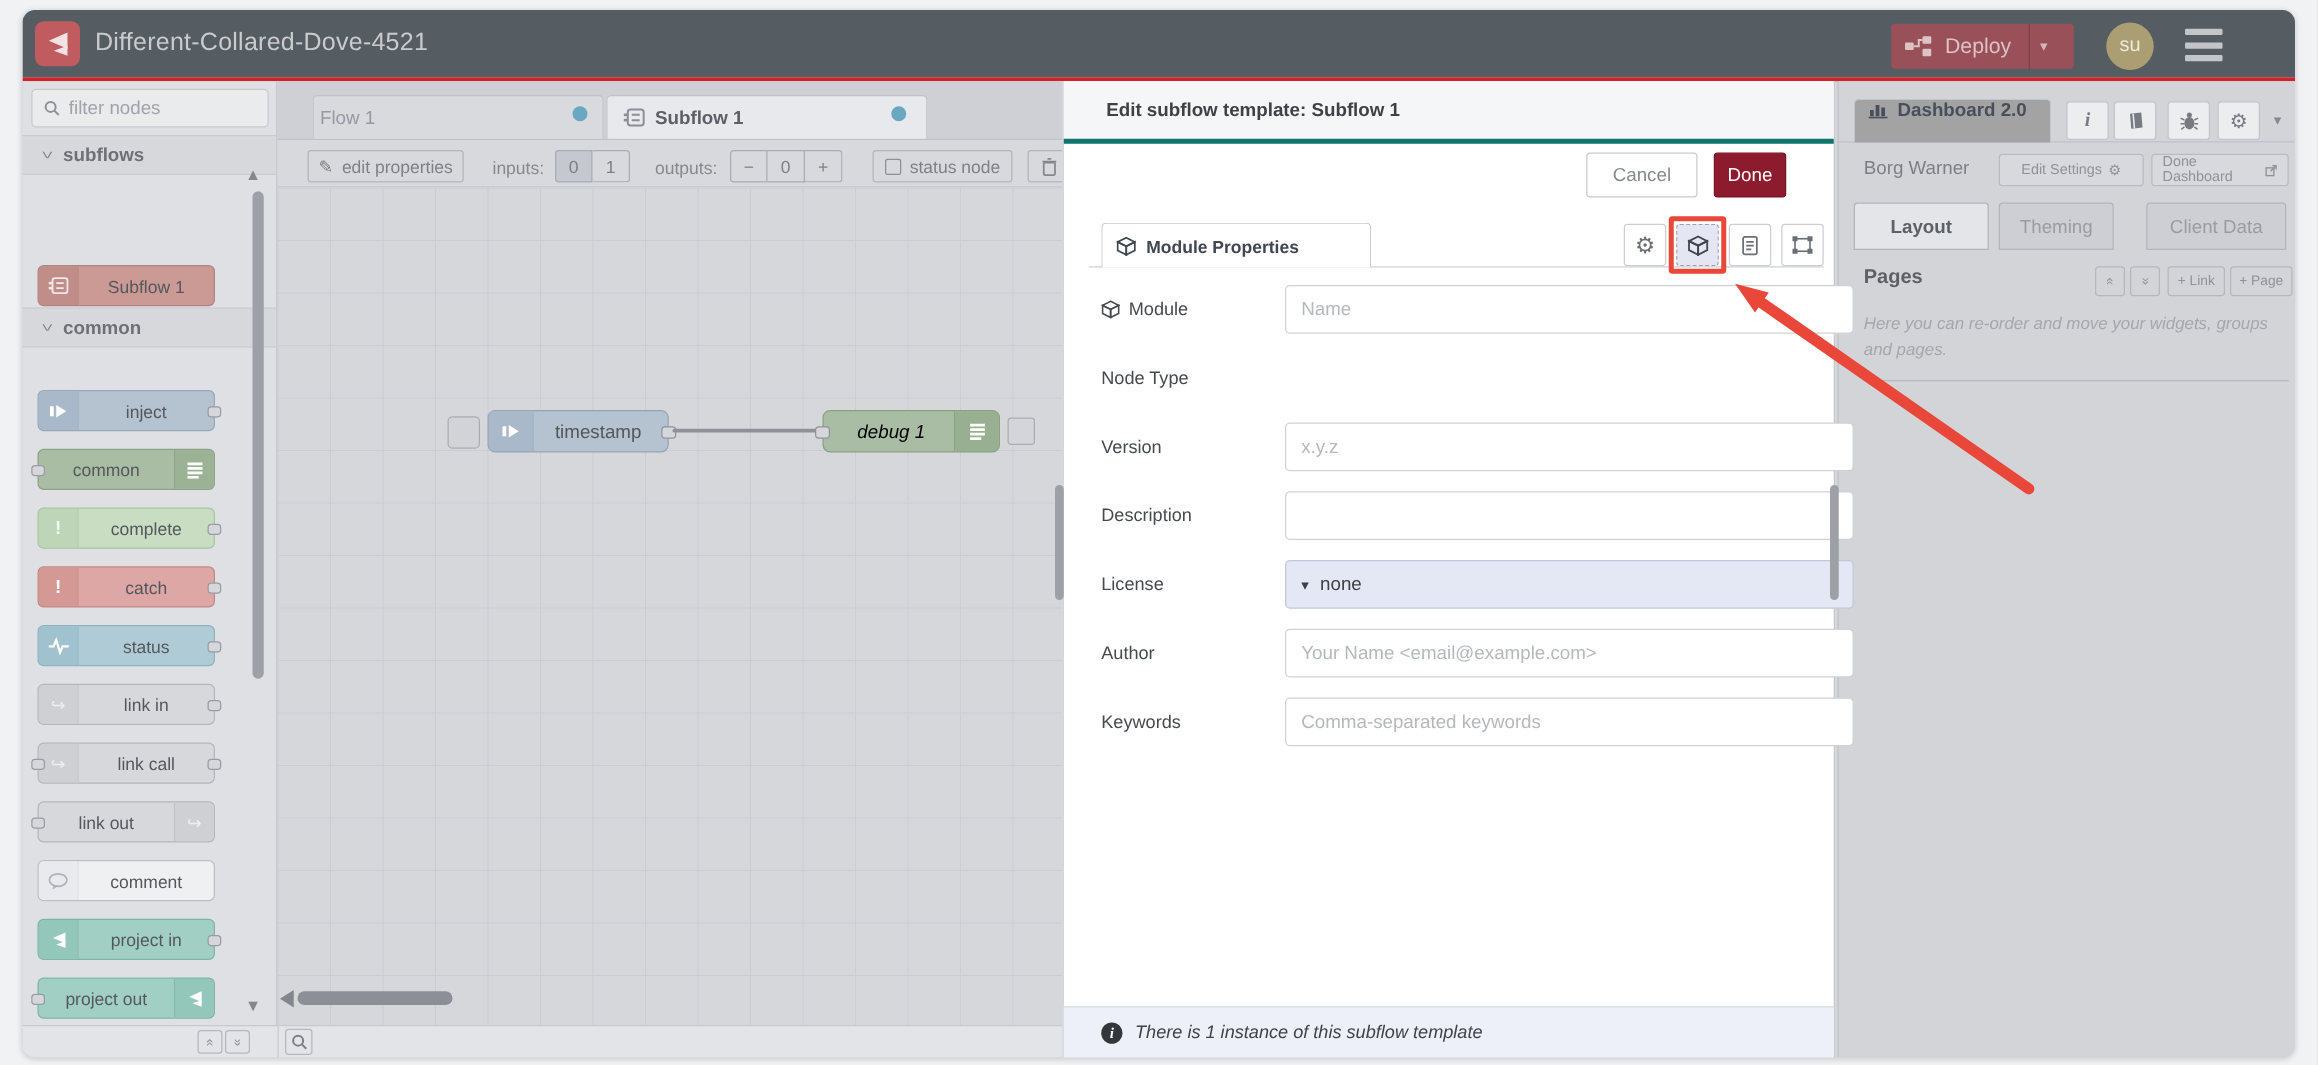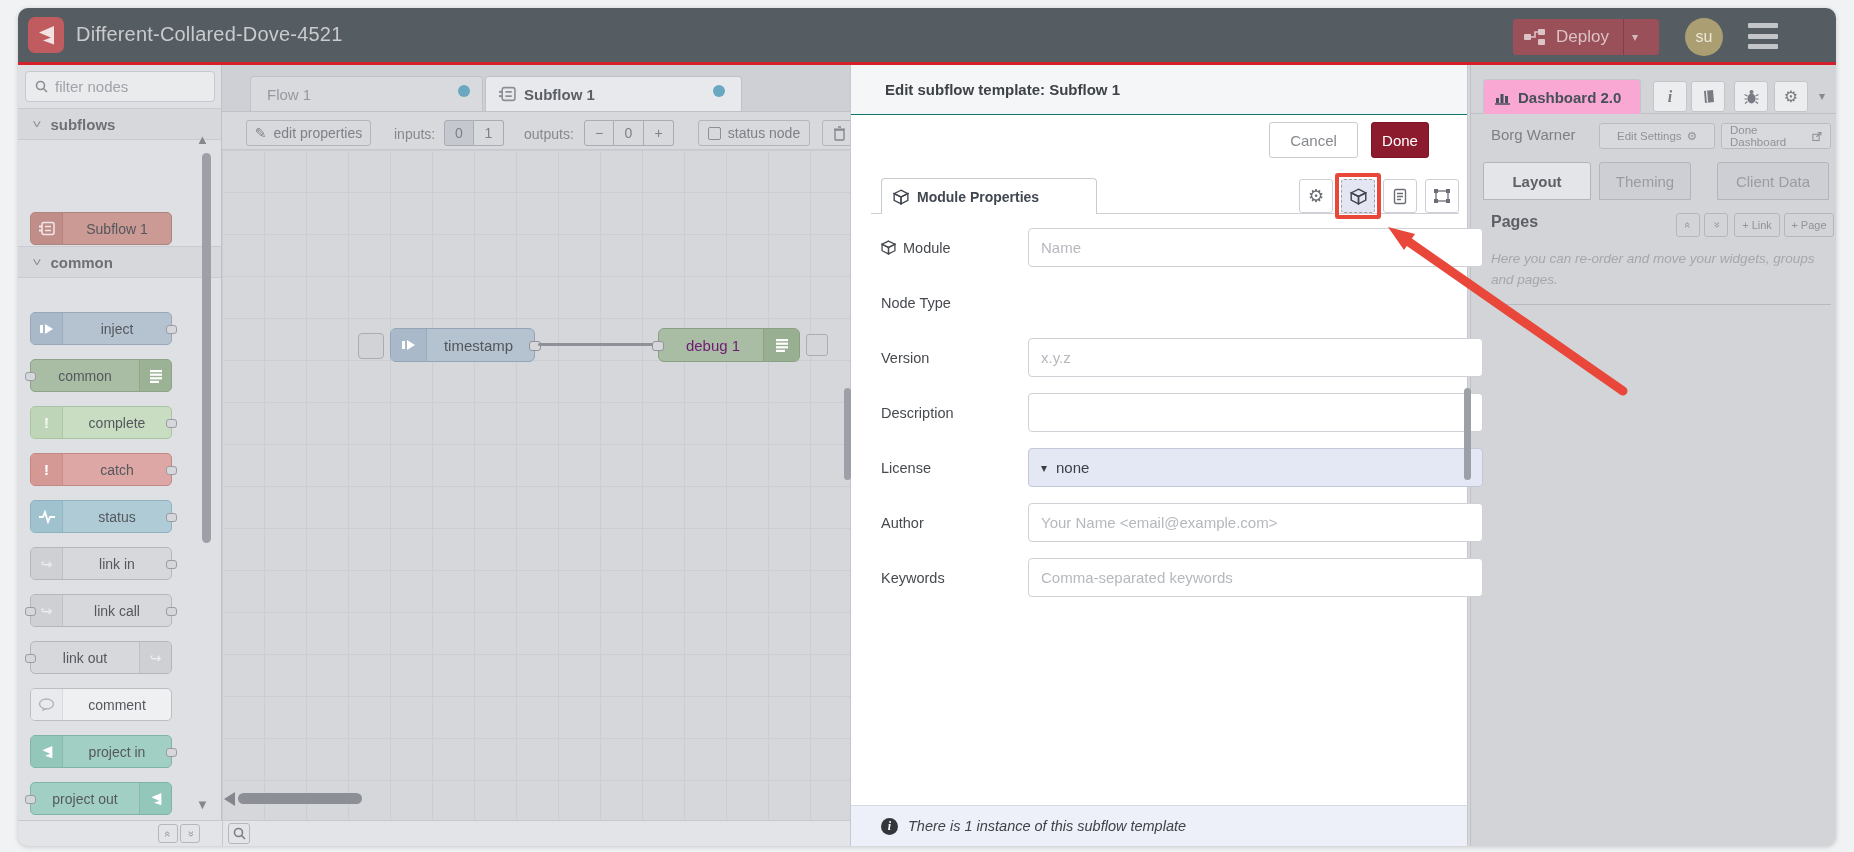--- a/index.html
+++ b/index.html
@@ -44,58 +44,58 @@
   .n-project{background:#a2cfc4;border-color:#7fb5a8}.n-project .psec{background:#93c7ba}
   .excl{color:#fff;font-weight:bold;font-size:15px}
   #pal-scroll-up{position:absolute;left:178px;top:67px;color:#84878d;font-size:13px}
   #pal-scroll-thumb{position:absolute;left:184px;top:88px;width:9px;height:390px;background:#9da0a6;border-radius:5px}
   #pal-scroll-down{position:absolute;left:178px;bottom:8px;color:#84878d;font-size:13px}
 
   
   #canvas{position:absolute;left:204px;top:57px;width:628px;bottom:26px;overflow:hidden;background:#d2d3d7}
   #tabbar{position:absolute;left:0;top:0;width:100%;height:47px;background:#cfd0d5;border-bottom:1px solid #bfc1c7}
   .wtab{position:absolute;bottom:0;height:35px;border:1px solid #c0c2c8;border-bottom:none;border-radius:4px 4px 0 0;display:flex;align-items:center;font-size:15px}
-  #tab-flow1{left:28px;width:233px;background:#d9dade;color:#9599a0;padding-left:16px}
+  #tab-flow1{left:28px;width:233px;background:#d9dade;color:#9599a0;padding-left:5px}
   #tab-subflow1{left:263px;width:257px;background:#e8e9ec;color:#5c6066;font-weight:bold;padding-left:12px}
   .tabdot{position:absolute;top:8px;width:12px;height:12px;border-radius:50%;background:#6aa8c2}
   #toolbar{position:absolute;left:0;top:47px;width:100%;height:38px;background:#d8d9dc;border-bottom:1px solid #c6c8cd;font-size:14px;color:#7d8187}
   .tbtn{position:absolute;top:8px;height:26px;border:1px solid #b3b5bb;border-radius:3px;display:flex;align-items:center;justify-content:center;color:#7d8187;background:transparent}
   .tlabel{position:absolute;top:14px;color:#85888d}
   .tseg{position:absolute;top:8px;height:26px;display:flex}
   .tseg span{width:30px;border:1px solid #a9acb2;border-left-width:0;display:flex;align-items:center;justify-content:center;color:#7d8187}
   .tseg span:first-child{border-left-width:1px;border-radius:3px 0 0 3px}
   .tseg span:last-child{border-radius:0 3px 3px 0}
   .tseg .on{background:#c6c8cf}
   #grid{position:absolute;left:0;top:85px;width:100%;bottom:0;background-color:#d6d7db;background-image:linear-gradient(#cbcdd3 1px,transparent 1px),linear-gradient(90deg,#cbcdd3 1px,transparent 1px);background-size:42px 42px}
   .cnode{position:absolute;height:34px;border:1px solid;border-radius:6px;font-size:15px;color:#53575c}
   #node-timestamp{left:168px;top:178px;width:145px;background:#b5c2d0;border-color:#93a5b7}
   #node-timestamp .psec{width:36px;background:#a9b9c9}
   #node-debug{left:436px;top:178px;width:142px;background:#a9bda4;border-color:#8aa083}
   #node-debug .psec{width:36px;background:#99af92}
-  #node-debug .plabel{color:#701a75}
+  #node-debug .plabel{font-style:italic;color:#000000}
   .cport{position:absolute;top:12px;width:12px;height:10px;background:#d6d7db;border:1px solid #90939a;border-radius:3px}
   #inject-btn{position:absolute;left:136px;top:183px;width:26px;height:26px;background:#d2d3d7;border:1px solid #a9acb2;border-radius:4px}
   #wire{position:absolute;left:316px;top:193px;width:122px;height:3px;background:#8e9197;border-radius:2px}
   #debug-toggle{position:absolute;left:584px;top:184px;width:22px;height:22px;background:#d4d5d9;border:1px solid #aaadb3;border-radius:3px}
   #hscroll-left{position:absolute;left:2px;bottom:14px;width:0;height:0;border-top:7px solid transparent;border-bottom:7px solid transparent;border-right:11px solid #83868c}
   #hscroll-thumb{position:absolute;left:16px;bottom:16px;width:124px;height:11px;background:#8c8f96;border-radius:6px}
 
   
   #footerbar{position:absolute;left:0;bottom:0;width:832px;height:26px;background:#e3e4e7;border-top:1px solid #c7c9ce}
   #footerbar .vdiv{position:absolute;left:204px;top:0;bottom:0;width:1px;background:#c7c9ce}
   .fbtn{position:absolute;top:3px;width:20px;height:19px;border:1px solid #b5b7bd;border-radius:3px;display:flex;align-items:center;justify-content:center;color:#8f9298;font-size:11px;background:transparent}
   .rot90{display:inline-block;transform:rotate(90deg)}
   .rot270{display:inline-block;transform:rotate(-90deg)}
 
   
   .vhandle{position:absolute;top:380px;width:7px;height:92px;background:#9da0a6;border-radius:4px;z-index:26}
 
   
   #dialog{position:absolute;left:832px;top:57px;width:618px;bottom:0;background:#fff;border-left:1px solid #c6c8cd;border-right:1px solid #c6c8cd;z-index:20}
-  #dlg-titlebar{position:absolute;left:0;top:0;width:100%;height:50px;background:#f5f6f8;border-bottom:1px solid #0f766e;display:flex;align-items:center}
+  #dlg-titlebar{position:absolute;left:0;top:0;width:100%;height:50px;background:#f5f6f8;border-bottom:4px solid #0f766e;display:flex;align-items:center}
   #dlg-title{margin-left:34px;font-size:15px;font-weight:bold;color:#3e4247}
   #cancel-btn{position:absolute;left:418px;top:57px;width:89px;height:36px;background:#fff;border:1px solid #c8cacf;border-radius:3px;font-size:15px;color:#85888d;display:flex;align-items:center;justify-content:center;cursor:pointer}
   #done-btn{position:absolute;left:520px;top:57px;width:58px;height:36px;background:#8c1b2e;border:1px solid #7a1526;border-radius:3px;font-size:15px;color:#fff;display:flex;align-items:center;justify-content:center;cursor:pointer}
   #dlg-rule{position:absolute;left:20px;top:148px;width:588px;height:1px;background:#cfd1d6}
   #mp-tab{position:absolute;left:30px;top:113px;width:216px;height:36px;background:#fff;border:1px solid #c9cbd0;border-bottom:none;border-radius:4px 4px 0 0;display:flex;align-items:center;z-index:2;font-size:14px;font-weight:bold;color:#414750}
   #mp-tab svg{margin:0 8px 0 11px}
   .dico{position:absolute;top:114px;width:34px;height:34px;border:1px solid #cdcfd4;border-radius:3px;background:#fff;display:flex;align-items:center;justify-content:center;color:#6b6f75;font-size:18px;cursor:pointer}
   #ico-module{background:#e4e7f3;border-style:dashed;border-color:#9ba0ab}
   #red-box{position:absolute;left:484px;top:108px;width:46px;height:46px;border:4px solid #e8473a;border-radius:3px;z-index:30;pointer-events:none}
   .frow{position:absolute;left:30px;width:572px;height:39px}
@@ -105,21 +105,21 @@
   .finput::placeholder{color:#b5b8bd}
   #license-select{position:absolute;left:147px;top:0;width:455px;height:39px;background:#e4e7f4;border:1px solid #c3c7da;border-radius:4px;display:flex;align-items:center;font-size:15px;color:#3c3f44;cursor:pointer}
   #license-select .caret{font-size:12px;margin:0 9px 0 12px;color:#3c3f44}
   #dlg-footer{position:absolute;left:0;bottom:0;width:100%;height:41px;background:#eef0f9;border-top:1px solid #d8dae3;display:flex;align-items:center}
   #dlg-footer .info-circle{width:17px;height:17px;border-radius:50%;background:#33363b;color:#fff;font-size:12px;font-weight:bold;display:flex;align-items:center;justify-content:center;margin:0 10px 0 30px;font-family:"Liberation Serif",serif;font-style:italic}
   #dlg-footer .ftext{font-size:14.5px;font-style:italic;color:#3f4348}
 
   
   #sidebar{position:absolute;left:1452px;top:57px;width:366px;bottom:0;background:#d3d4d8;border-left:1px solid #bfc1c6}
   #sb-tabrow{position:absolute;left:0;top:0;width:100%;height:49px;border-bottom:1px solid #bfc1c7}
-  #sb-dash-tab{position:absolute;left:12px;top:14px;width:158px;height:35px;background:#f9a8d4;border:1px solid #c3c5ca;border-bottom:none;border-radius:4px 4px 0 0;display:flex;align-items:center;font-size:15px;font-weight:bold;color:#47505a}
+  #sb-dash-tab{position:absolute;left:12px;top:14px;width:158px;height:35px;background:#a3a3a3;border:1px solid #c3c5ca;border-bottom:none;border-radius:4px 4px 0 0;display:flex;font-size:15px;font-weight:bold;color:#47505a}
   #sb-dash-tab svg{margin:0 7px 0 10px}
   .sb-ico{position:absolute;top:16px;width:34px;height:31px;background:#ecedef;border:1px solid #c3c5ca;border-radius:3px;display:flex;align-items:center;justify-content:center;color:#787c82;font-size:16px;cursor:pointer}
   #sb-caret{position:absolute;left:1800px;top:24px;color:#85888e;font-size:12px;cursor:pointer}
   #sb-project-row{position:absolute;left:0;top:49px;width:100%;height:44px}
   #sb-project-name{position:absolute;left:20px;top:12px;font-size:15px;color:#7c8086}
   .sb-sbtn{position:absolute;top:9px;height:26px;border:1px solid #b9bbc1;border-radius:3px;background:#d8d9dd;display:flex;align-items:center;justify-content:center;font-size:11.5px;color:#8f9298;cursor:pointer;gap:5px;padding:0 8px}
   .sb-tab{position:absolute;top:97px;height:38px;border:1px solid #b3b5bb;border-radius:3px 3px 0 0;display:flex;align-items:center;justify-content:center;font-size:15px;cursor:pointer}
   #sbtab-layout{left:12px;width:108px;background:#e4e5e8;color:#5d6167;font-weight:bold}
   #sbtab-theming{left:128px;width:92px;background:#cdcfd4;color:#999ca1}
   #sbtab-client{left:246px;width:112px;background:#cdcfd4;color:#999ca1}

